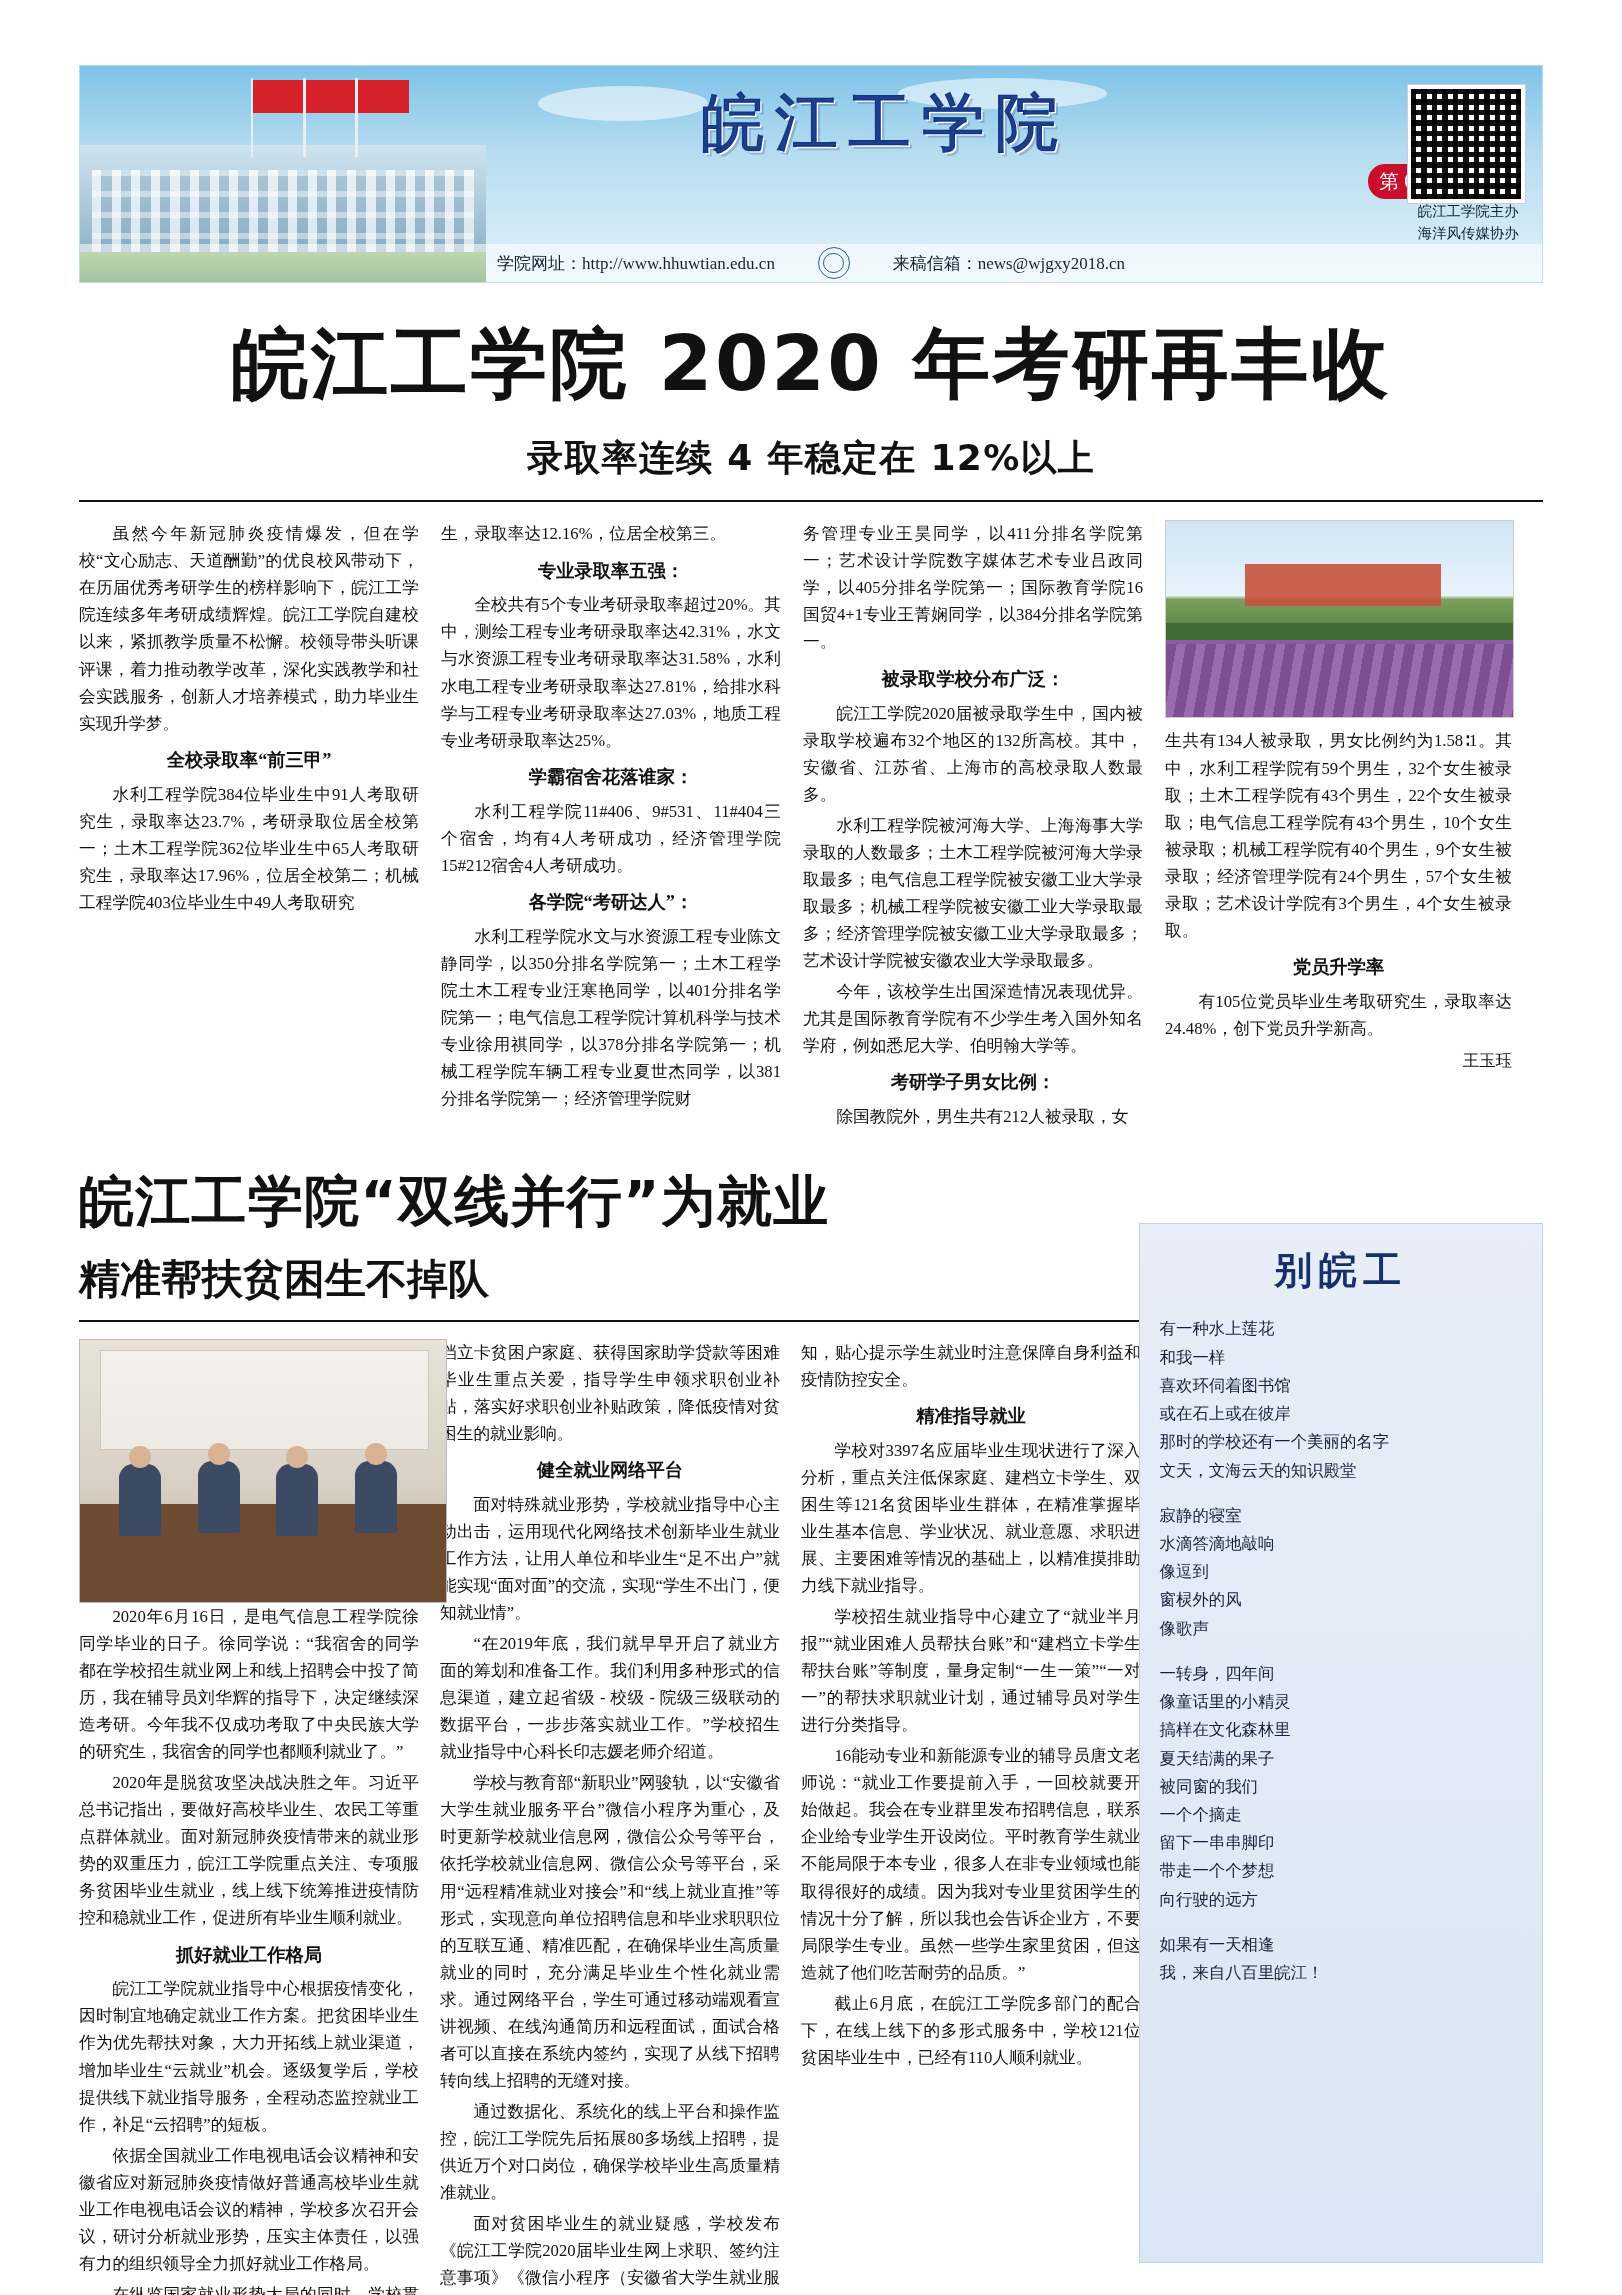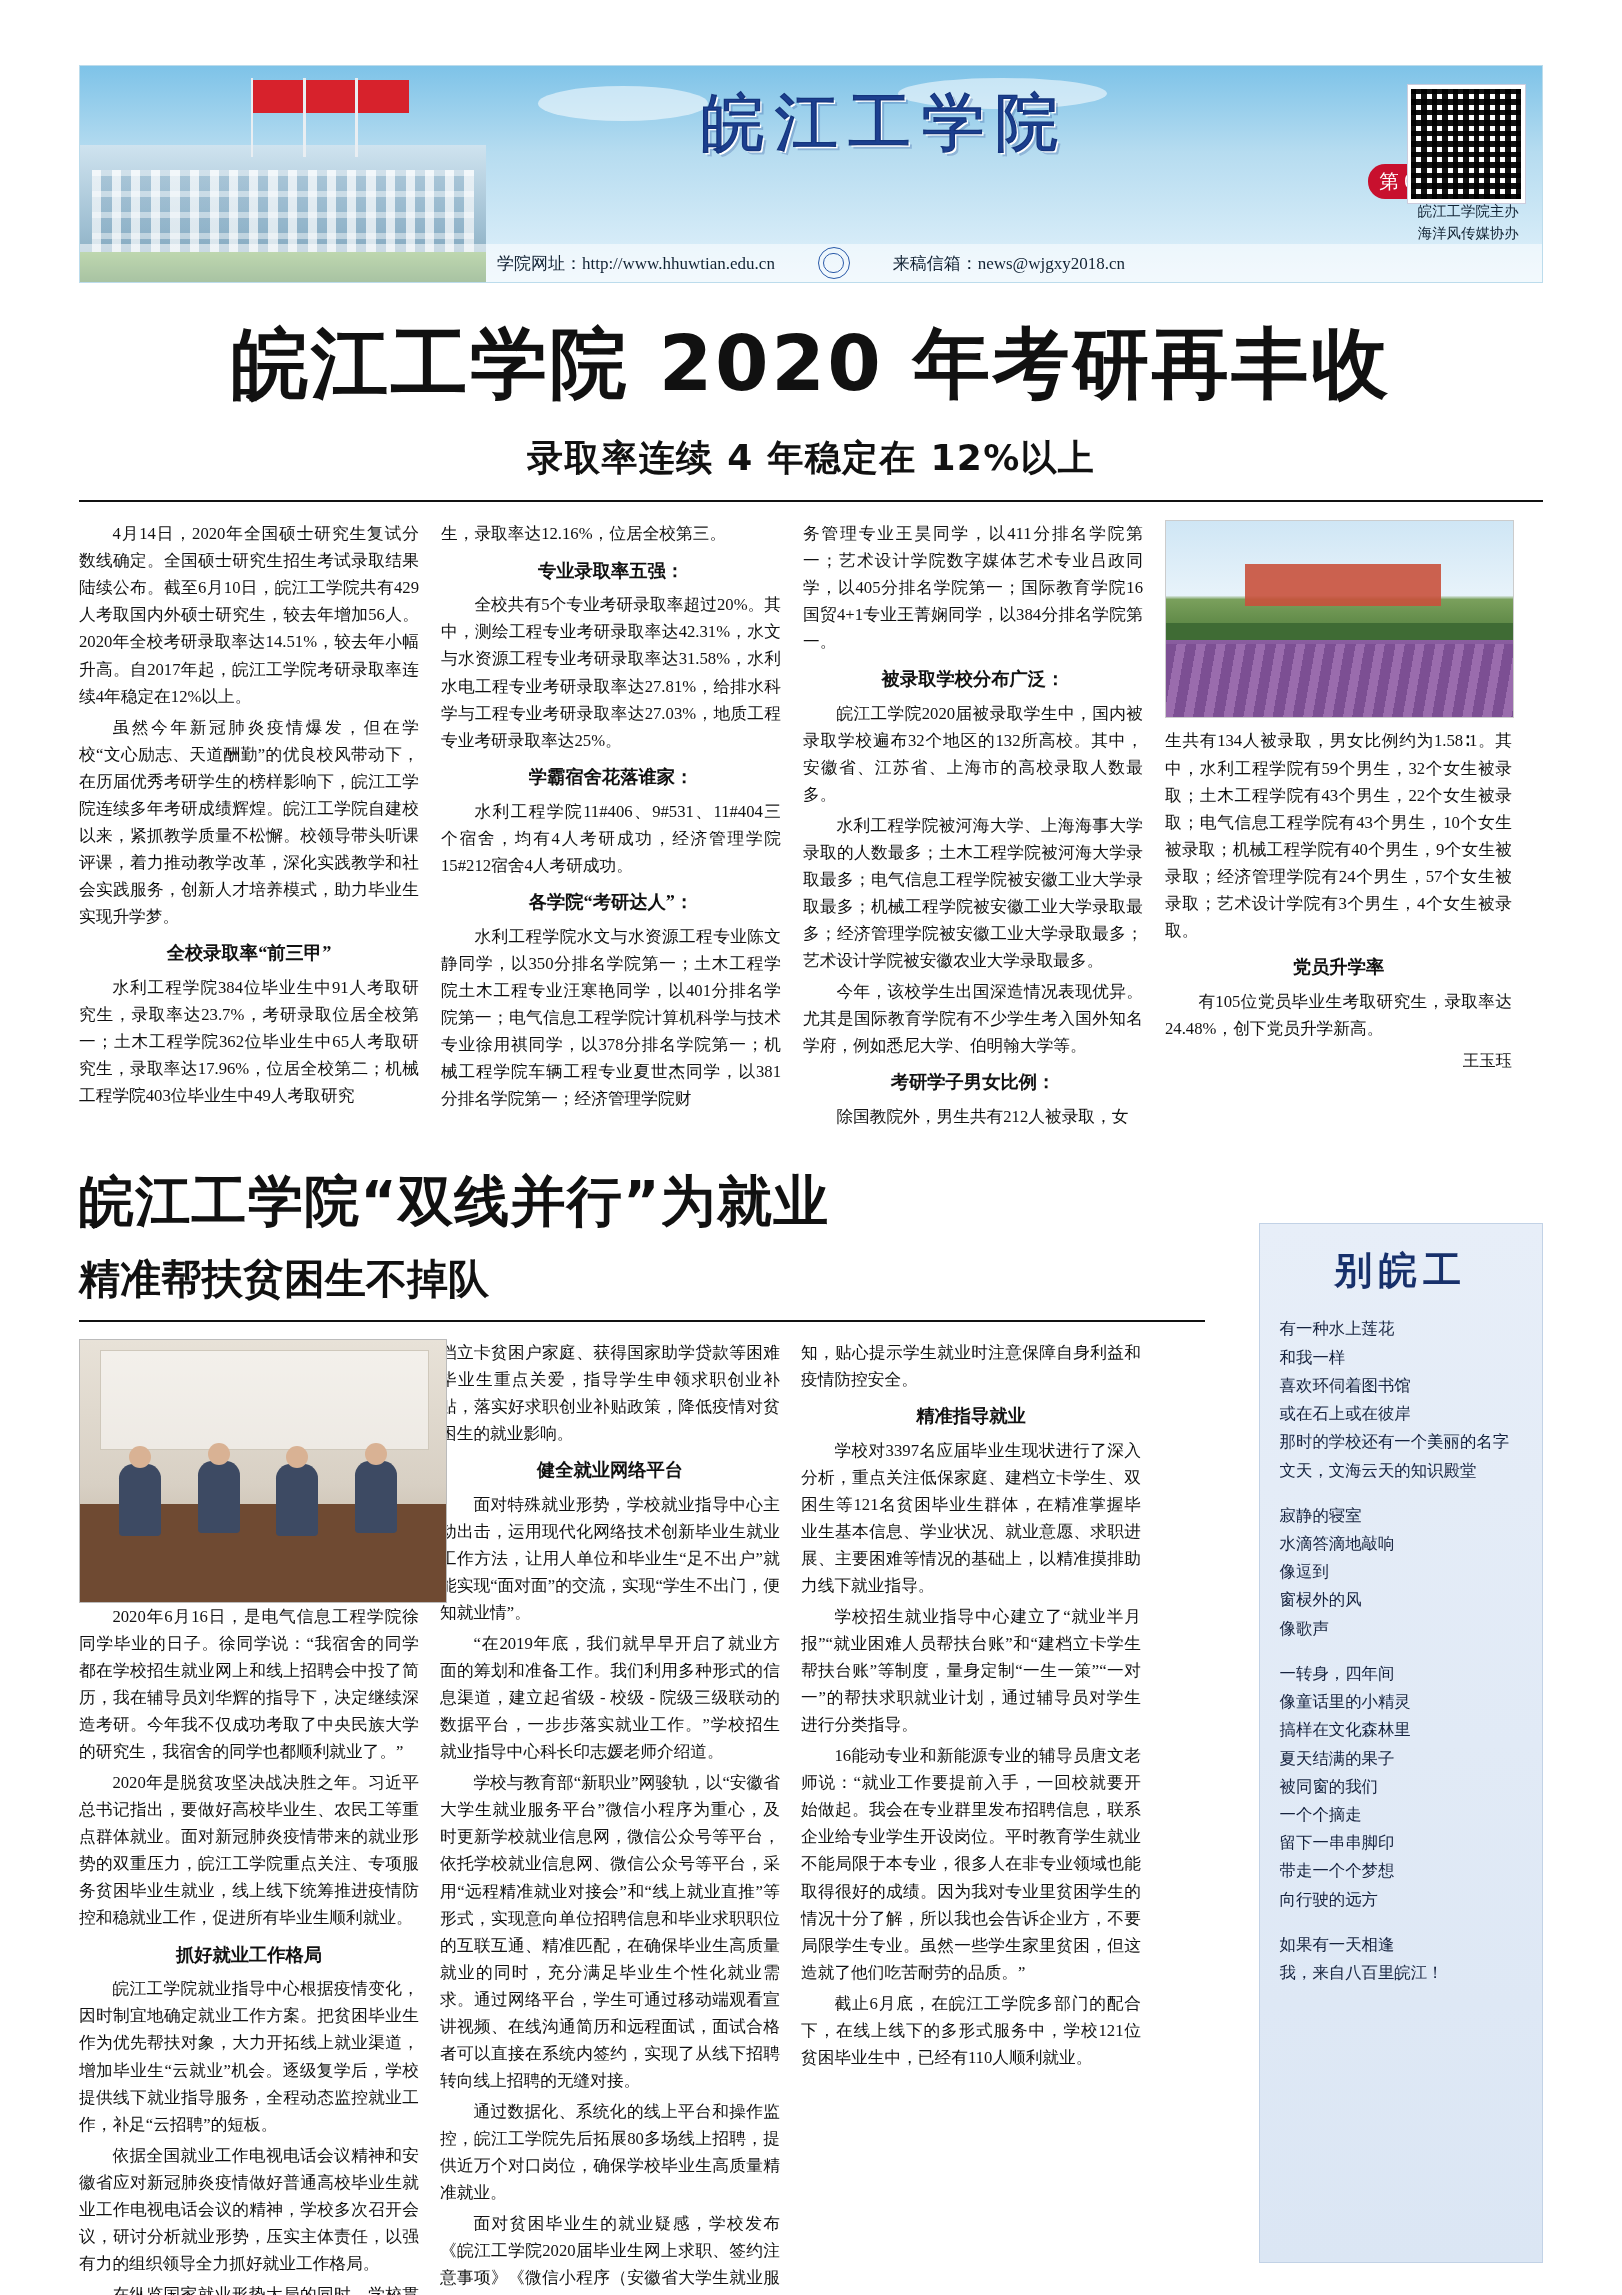--- a/index.html
+++ b/index.html
@@ -70,21 +70,21 @@
 
   .a2{margin:17px 79px 0 79px;display:flex;gap:22px;align-items:flex-start;}
   .photo2{width:366px;height:262px;border:0.7px solid #bbb;position:relative;overflow:hidden;
     background:linear-gradient(180deg,#e8e2d8 0%,#d8d0c4 55%,#b9aa97 100%);}
   .photo2 .tbl{position:absolute;left:0;right:0;bottom:0;height:98px;background:#6f4a32;}
   .photo2 .p{position:absolute;width:42px;height:72px;background:#3d4a63;border-radius:14.4px 14.4px 3.9px 3.9px;}
   .photo2 .head{position:absolute;width:22px;height:22px;border-radius:50%;background:#d9b294;}
   .photo2 .win{position:absolute;top:10.5px;left:19.6px;width:327px;height:98px;background:rgba(255,255,255,.5);border:1.3px solid #cfc8bb;}
 
   
-  .poem{position:absolute;right:79px;top:1158px;width:284px;height:1040px;
+  .poem{position:absolute;right:79px;top:1158px;width:404px;height:1040px;
      background:linear-gradient(180deg,#e7eef8 0%,#dbe6f4 100%);border:0.7px solid #c2d2e6;padding:17px 19.6px;box-sizing:border-box;}
   .poem h3{margin:3.9px 0 19.6px 0;text-align:center;font-size:38px;font-family:"DejaVu Serif",serif;letter-spacing:6.5px;color:#17306b;}
   .poem .stanza{font-size:16.4px;line-height:1.72;margin-bottom:17px;color:#14213d;}
 
   .a2cols{display:flex;gap:21px;}
   .c2{width:340px;font-size:16.7px;line-height:1.62;text-align:justify;}
   .c2 p{margin:0 0 3.9px 0;text-indent:2em;}
   .c2 .sub{text-indent:0;}
 </style>
 </head>
@@ -131,21 +131,20 @@
   </div>
 
   <div class="lead-head">
     <h1>皖江工学院 2020 年考研再丰收</h1>
     <h2>录取率连续 4 年稳定在 12%以上</h2>
   </div>
   <div class="rule"></div>
 
   <div class="a1">
     <div class="col">
-      <p>4月14日，2020年全国硕士研究生复试分数线确定。全国硕士研究生招生考试录取结果陆续公布。截至6月10日，皖江工学院共有429人考取国内外硕士研究生，较去年增加56人。2020年全校考研录取率达14.51%，较去年小幅升高。自2017年起，皖江工学院考研录取率连续4年稳定在12%以上。</p>
       <p>虽然今年新冠肺炎疫情爆发，但在学校“文心励志、天道酬勤”的优良校风带动下，在历届优秀考研学生的榜样影响下，皖江工学院连续多年考研成绩辉煌。皖江工学院自建校以来，紧抓教学质量不松懈。校领导带头听课评课，着力推动教学改革，深化实践教学和社会实践服务，创新人才培养模式，助力毕业生实现升学梦。</p>
       <div class="sub">全校录取率“前三甲”</div>
       <p>水利工程学院384位毕业生中91人考取研究生，录取率达23.7%，考研录取位居全校第一；土木工程学院362位毕业生中65人考取研究生，录取率达17.96%，位居全校第二；机械工程学院403位毕业生中49人考取研究</p>
     </div>
 
     <div class="col">
       <p style="text-indent:0;">生，录取率达12.16%，位居全校第三。</p>
       <div class="sub">专业录取率五强：</div>
       <p>全校共有5个专业考研录取率超过20%。其中，测绘工程专业考研录取率达42.31%，水文与水资源工程专业考研录取率达31.58%，水利水电工程专业考研录取率达27.81%，给排水科学与工程专业考研录取率达27.03%，地质工程专业考研录取率达25%。</p>
       <div class="sub">学霸宿舍花落谁家：</div>

